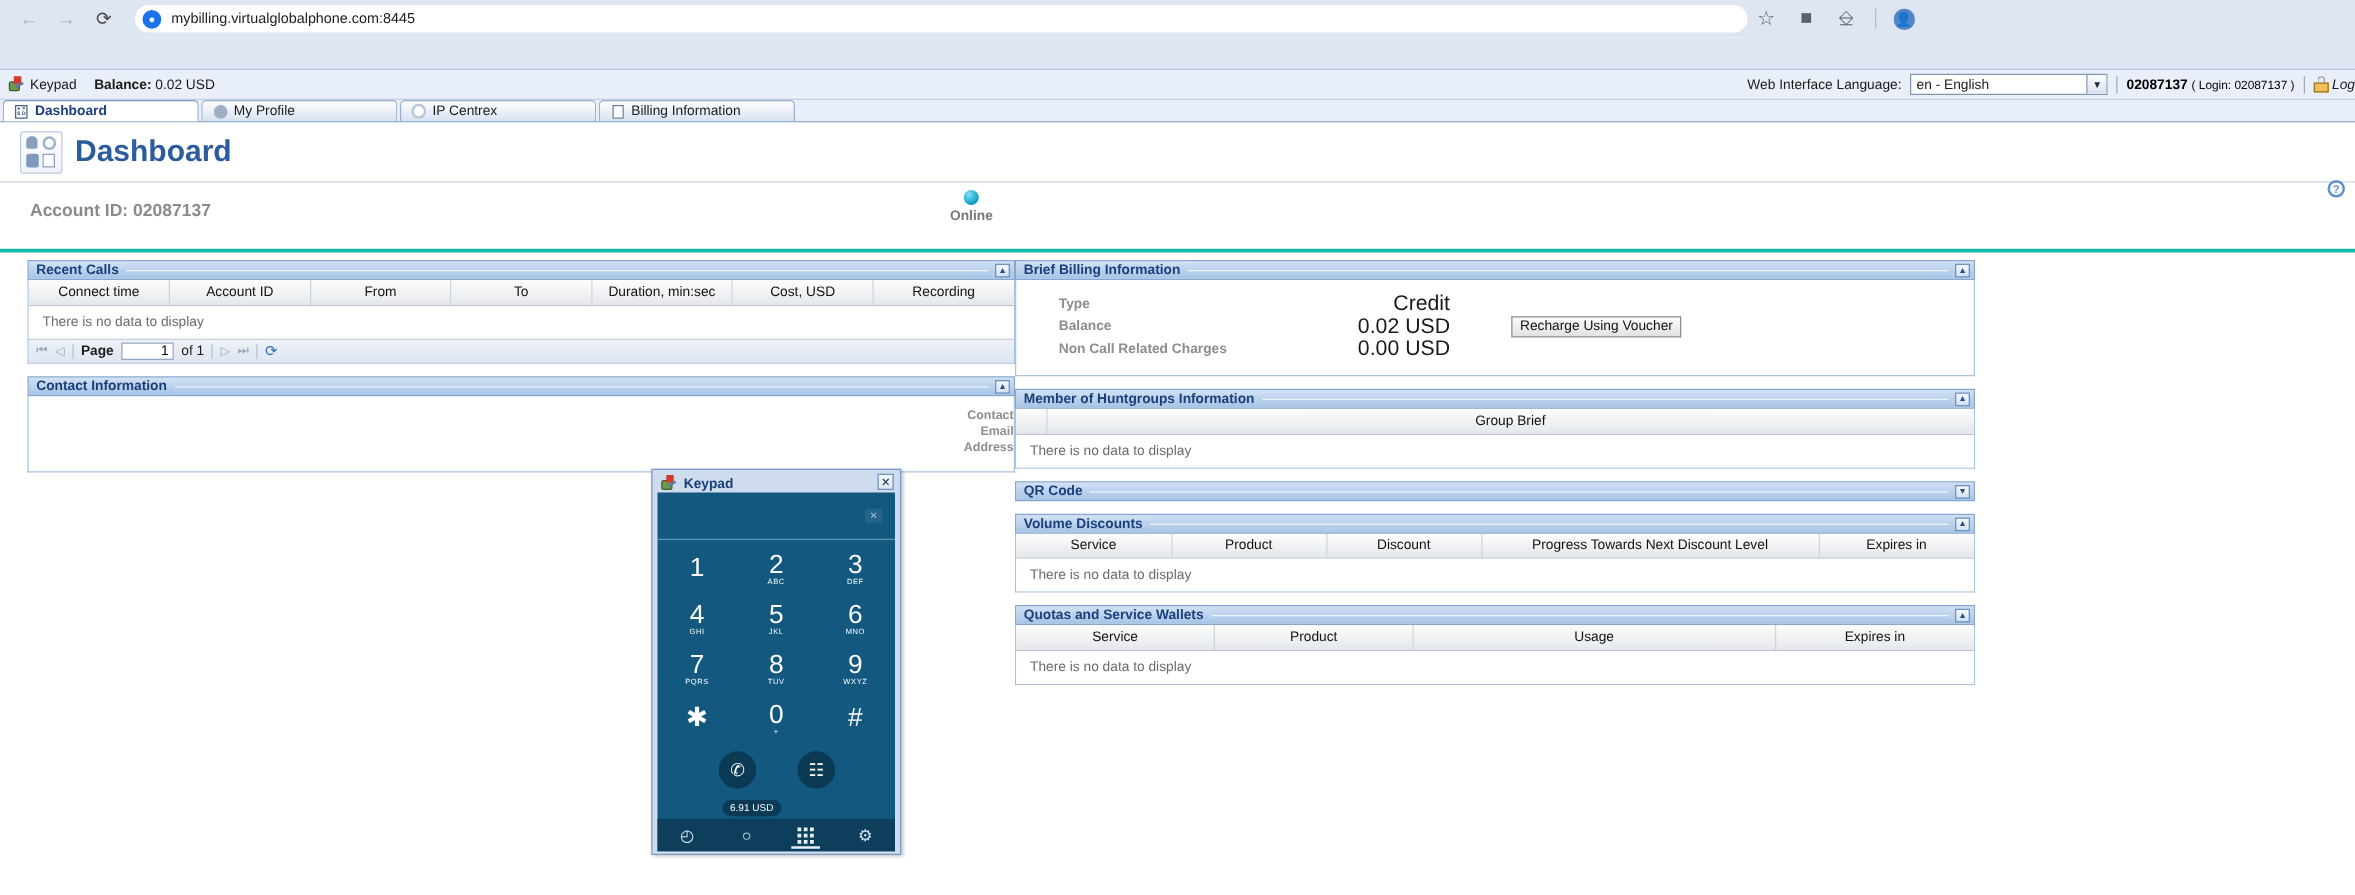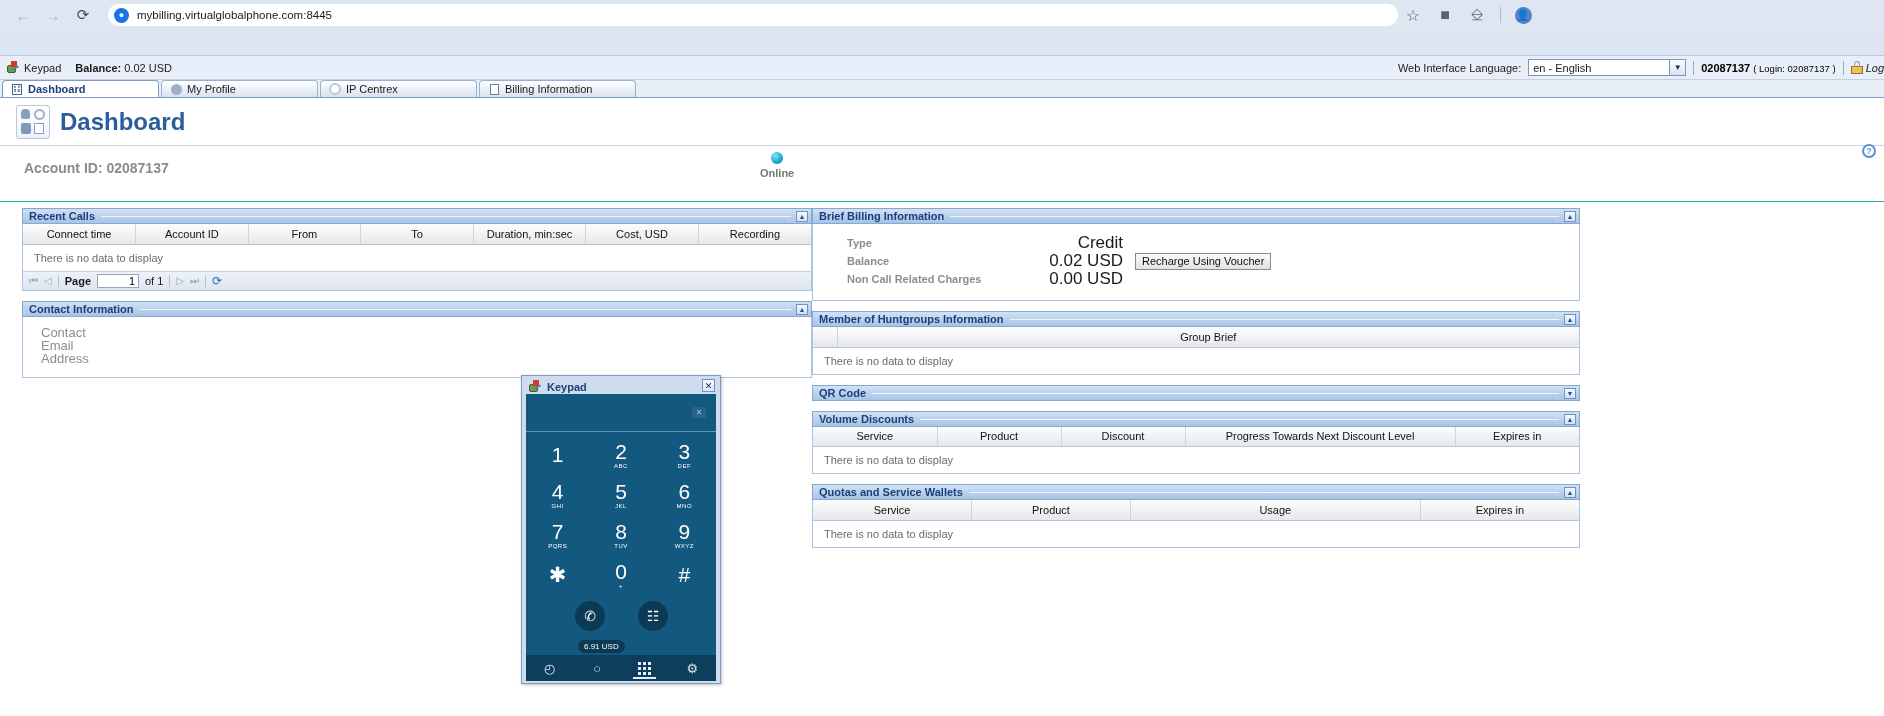--- a/index.html
+++ b/index.html
@@ -185,21 +185,21 @@
     position:absolute; right:8px; top:46px;
     width:14px;height:14px;border-radius:50%;border:2px solid #5e8fd0;
     display:flex;align-items:center;justify-content:center;
     font-size:9px;color:#5e8fd0;font-weight:bold;
   }
 
   .account-row {
     display:flex; align-items:flex-start;
     padding: 14px 0 8px 24px;
     position: relative;
-    border-bottom: 1px solid #14b8a6;
+    border-bottom: 3px solid #14b8a6;
     height: 56px;
   }
   .account-id { font-size: 14px; font-weight: bold; color: #8b8b8b; }
   .online-block {
     position:absolute; left: 760px; top: 6px;
     display:flex; flex-direction:column; align-items:center; gap:3px;
   }
   .online-dot {
     width: 12px; height: 12px; border-radius: 50%;
     background: radial-gradient(circle at 35% 30%, #7fe3f7, #0b9cc4 70%, #0a6f92);
@@ -275,24 +275,24 @@
     background: #fff;
     font-size: 11px;
     text-align: right;
     padding-right: 3px;
     font-family: "Liberation Sans", sans-serif;
   }
   .pg-divider { width:1px; height:12px; background:#b6c2d4; }
   .refresh-ico { color:#2a6fba; font-size:12px; }
 
   .contact-body { padding: 9px 0 12px 18px; }
-  .contact-line { font-size: 13px; font-weight: normal; color: #8d8d8d; line-height: 13px; }
+  .contact-line { font-size: 10px; font-weight: bold; color: #8d8d8d; line-height: 13px; text-align: right; }
 
   .bill-body { padding: 10px 0 12px 0; }
-  .bill-row { display:flex; align-items:center; height: 18px; }
+  .bill-row { display:flex; align-items:center; height: 18px; gap: 37px; }
   .bill-label { width: 200px; padding-left: 34px; font-size: 11px; font-weight: bold; color: #8d8d8d; }
   .bill-value { width: 110px; text-align: right; font-size: 17px; color: #1a1a1a; }
   .voucher-btn {
     margin-left: 12px;
     height: 17px;
     border: 1px solid #8a8a8a;
     background: linear-gradient(#fbfbfb,#e2e2e2);
     font-size: 11px; color: #111;
     padding: 0 6px;
     display:flex;align-items:center;

